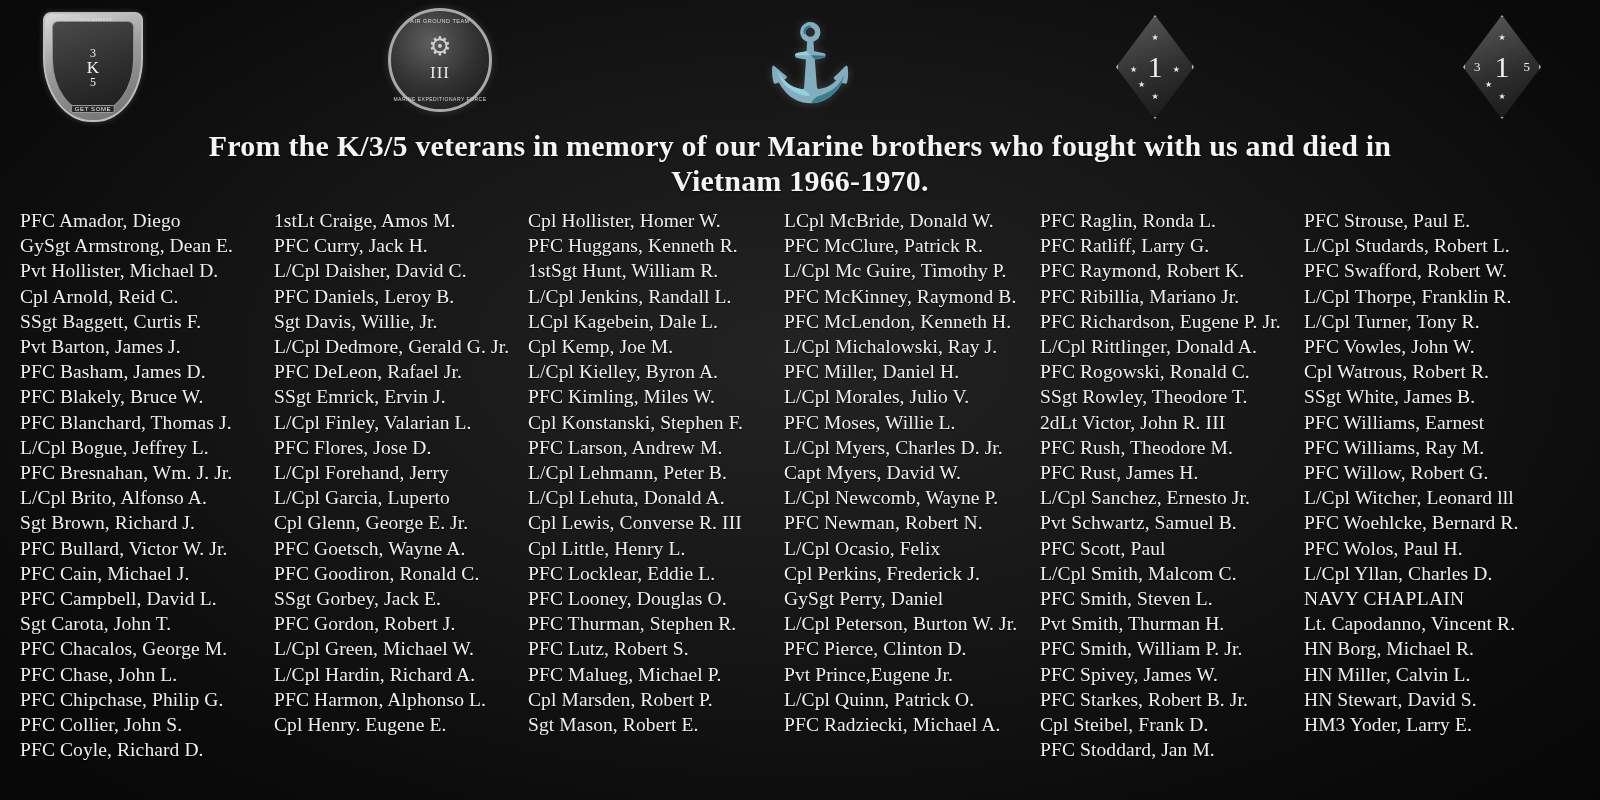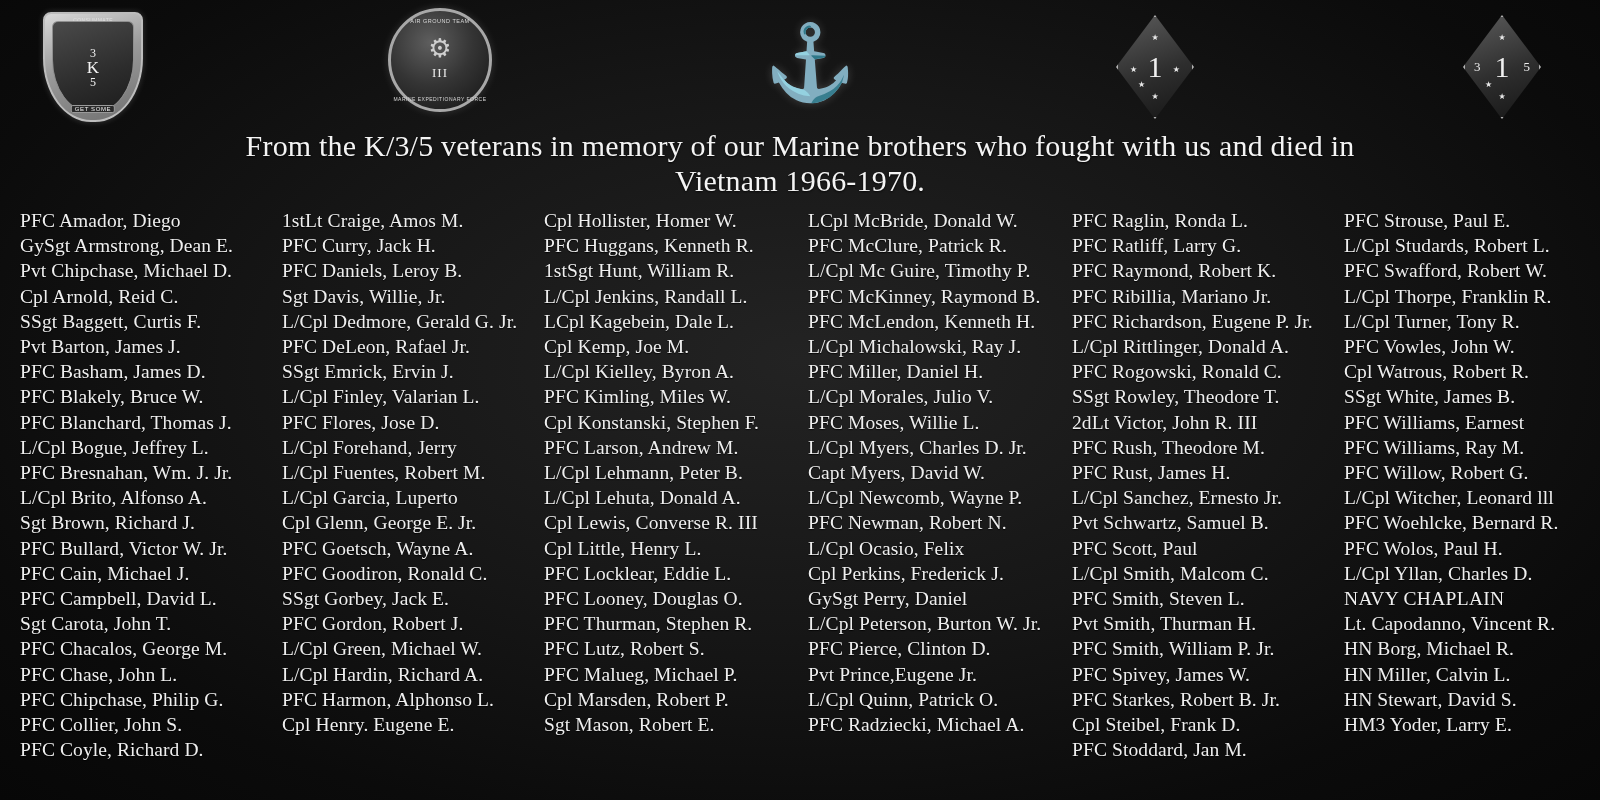--- a/index.html
+++ b/index.html
@@ -122,21 +122,21 @@
     text-align: center;
     font-family: "Liberation Sans", sans-serif;
     color: #d8d8d8;
     font-size: 5.5px;
     letter-spacing: 0.5px;
   }
   .roundel .top-arc { top: 7px; }
   .roundel .bot-arc { bottom: 7px; font-size: 5px; }
   .roundel .iii {
     font-family: "Liberation Serif", serif;
-    font-size: 13px;
+    font-size: 17px;
     color: #eaeaea;
     letter-spacing: 1px;
     margin-top: 3px;
   }
   .roundel .ega-mini {
     font-size: 26px;
     line-height: 1;
     color: #cfcfcf;
     margin-top: -4px;
   }
@@ -207,33 +207,33 @@
     position: absolute;
     top: 128px;
     left: 60px;
     width: 1480px;
     text-align: center;
     font-family: "Liberation Serif", serif;
     font-size: 30px;
     line-height: 1.18;
     color: #f4f4f4;
     letter-spacing: 0.2px;
-    font-weight: 400;
+    font-weight: 700;
     text-shadow: 0 1px 2px rgba(0,0,0,0.8);
   }
 
   
   .names {
     position: absolute;
     top: 208px;
     left: 20px;
     width: 1565px;
     display: grid;
     grid-template-columns: 250px 250px 252px 252px 260px 250px;
-    column-gap: 12px;
+    column-gap: 4px;
   }
   .col { display: block; }
   .name {
     font-family: "Liberation Serif", serif;
     font-size: 19.5px;
     line-height: 25.2px;
     color: #efefef;
     white-space: nowrap;
     letter-spacing: 0.1px;
     text-shadow: 0 1px 1px rgba(0,0,0,0.9);
@@ -304,21 +304,21 @@
 
   <div class="dedication">
     <div>From the K/3/5 veterans in memory of our Marine brothers who fought with us and died in</div>
     <div>Vietnam 1966-1970.</div>
   </div>
 
   <div class="names">
     <div class="col">
         <div class="name">PFC Amador, Diego</div>
         <div class="name">GySgt Armstrong, Dean E.</div>
-        <div class="name">Pvt Chipchase, Michael D.</div>
+        <div class="name">Pvt Hollister, Michael D.</div>
         <div class="name">Cpl Arnold, Reid C.</div>
         <div class="name">SSgt  Baggett, Curtis F.</div>
         <div class="name">Pvt Barton, James J.</div>
         <div class="name">PFC Basham, James D.</div>
         <div class="name">PFC Blakely, Bruce W.</div>
         <div class="name">PFC Blanchard, Thomas J.</div>
         <div class="name">L/Cpl Bogue, Jeffrey L.</div>
         <div class="name">PFC Bresnahan, Wm. J. Jr.</div>
         <div class="name">L/Cpl Brito, Alfonso A.</div>
         <div class="name">Sgt Brown, Richard J.</div>
@@ -328,29 +328,29 @@
         <div class="name">Sgt Carota, John T.</div>
         <div class="name">PFC Chacalos, George M.</div>
         <div class="name">PFC Chase, John L.</div>
         <div class="name">PFC Chipchase, Philip G.</div>
         <div class="name">PFC Collier, John S.</div>
         <div class="name">PFC Coyle, Richard D.</div>
       </div>
     <div class="col">
         <div class="name">1stLt  Craige, Amos M.</div>
         <div class="name">PFC Curry, Jack H.</div>
+        <div class="name">L/Cpl Daisher, David C.</div>
         <div class="name">PFC Daniels, Leroy B.</div>
         <div class="name">Sgt Davis, Willie, Jr.</div>
         <div class="name">L/Cpl Dedmore, Gerald G. Jr.</div>
         <div class="name">PFC   DeLeon, Rafael Jr.</div>
         <div class="name">SSgt  Emrick, Ervin J.</div>
         <div class="name">L/Cpl Finley, Valarian L.</div>
         <div class="name">PFC Flores, Jose D.</div>
         <div class="name">L/Cpl Forehand, Jerry</div>
-        <div class="name">L/Cpl Fuentes, Robert M.</div>
         <div class="name">L/Cpl Garcia, Luperto</div>
         <div class="name">Cpl Glenn, George E. Jr.</div>
         <div class="name">PFC Goetsch, Wayne A.</div>
         <div class="name">PFC Goodiron, Ronald C.</div>
         <div class="name">SSgt Gorbey, Jack E.</div>
         <div class="name">PFC    Gordon, Robert J.</div>
         <div class="name">L/Cpl Green, Michael W.</div>
         <div class="name">L/Cpl Hardin, Richard A.</div>
         <div class="name">PFC Harmon, Alphonso L.</div>
         <div class="name">Cpl Henry. Eugene E.</div>

